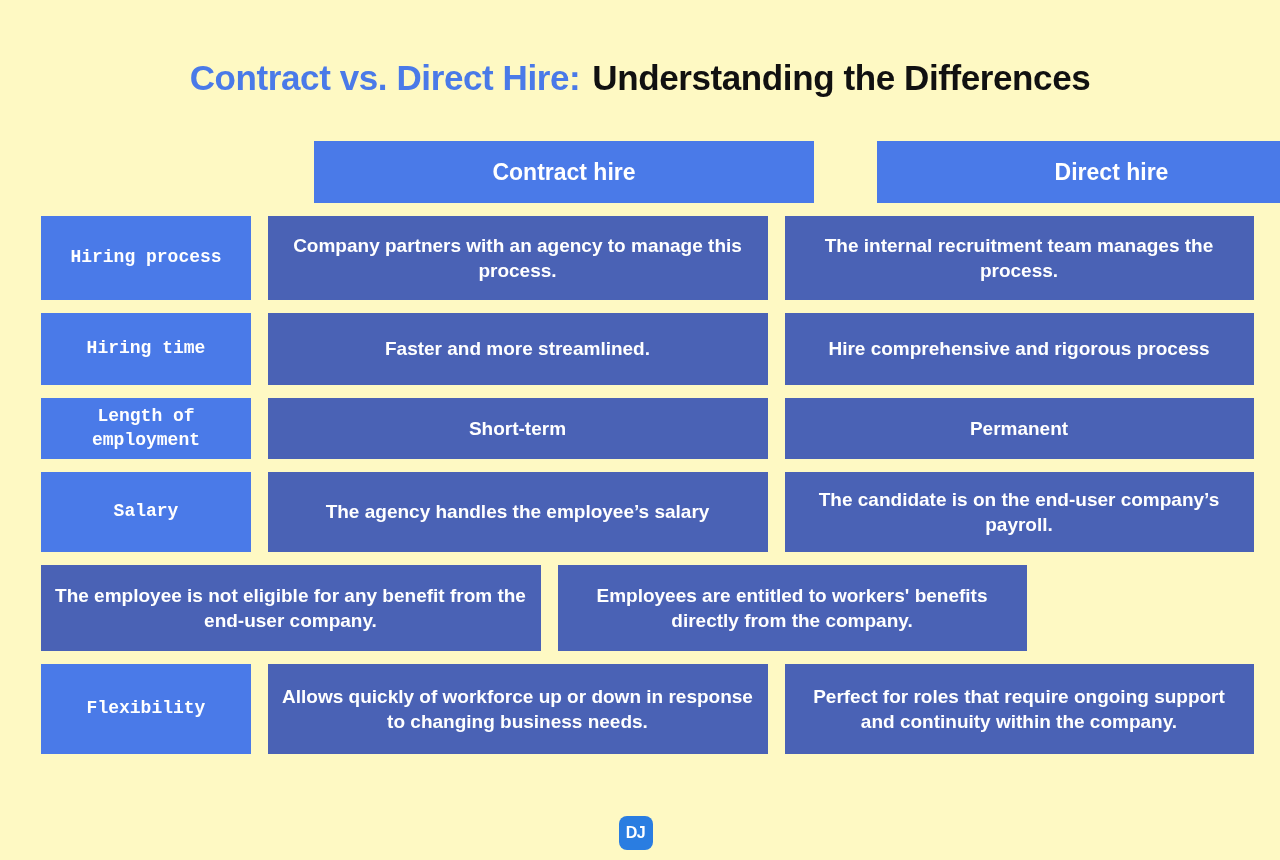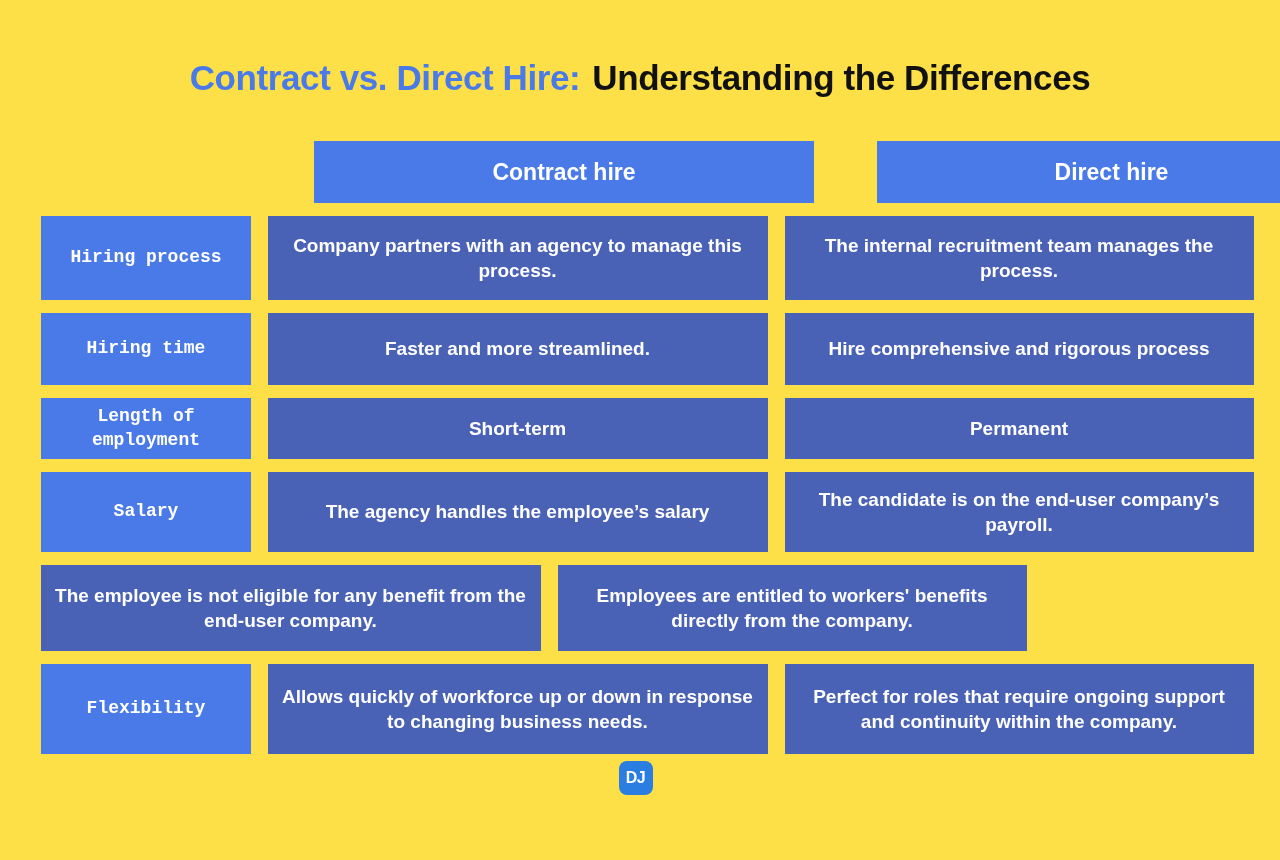--- a/index.html
+++ b/index.html
@@ -10,21 +10,21 @@
     height: 860px;
     background: #ffffff;
     font-family: "Liberation Sans", sans-serif;
     overflow: hidden;
   }
 
   .page {
     position: relative;
     width: 1280px;
     height: 860px;
-    background: #fde047;
+    background: #fef9c3;
   }
 
   
   .title-wrap {
     position: absolute;
     left: 0;
     right: 0;
     top: 58px;
     text-align: center;
     white-space: nowrap;
@@ -110,21 +110,21 @@
   .h-length         { height: 61px; }
   .h-salary         { height: 80px; }
   .h-benefits       { height: 86px; }
   .h-flexibility    { height: 90px; }
 
   
   .footer {
     position: absolute;
     left: 0;
     right: 0;
-    top: 761px;
+    top: 816px;
     display: flex;
     align-items: flex-end;
     justify-content: center;
   }
   .logo-mark {
     width: 34px;
     height: 34px;
     border-radius: 8px;
     background: #2a7de1;
     display: flex;

